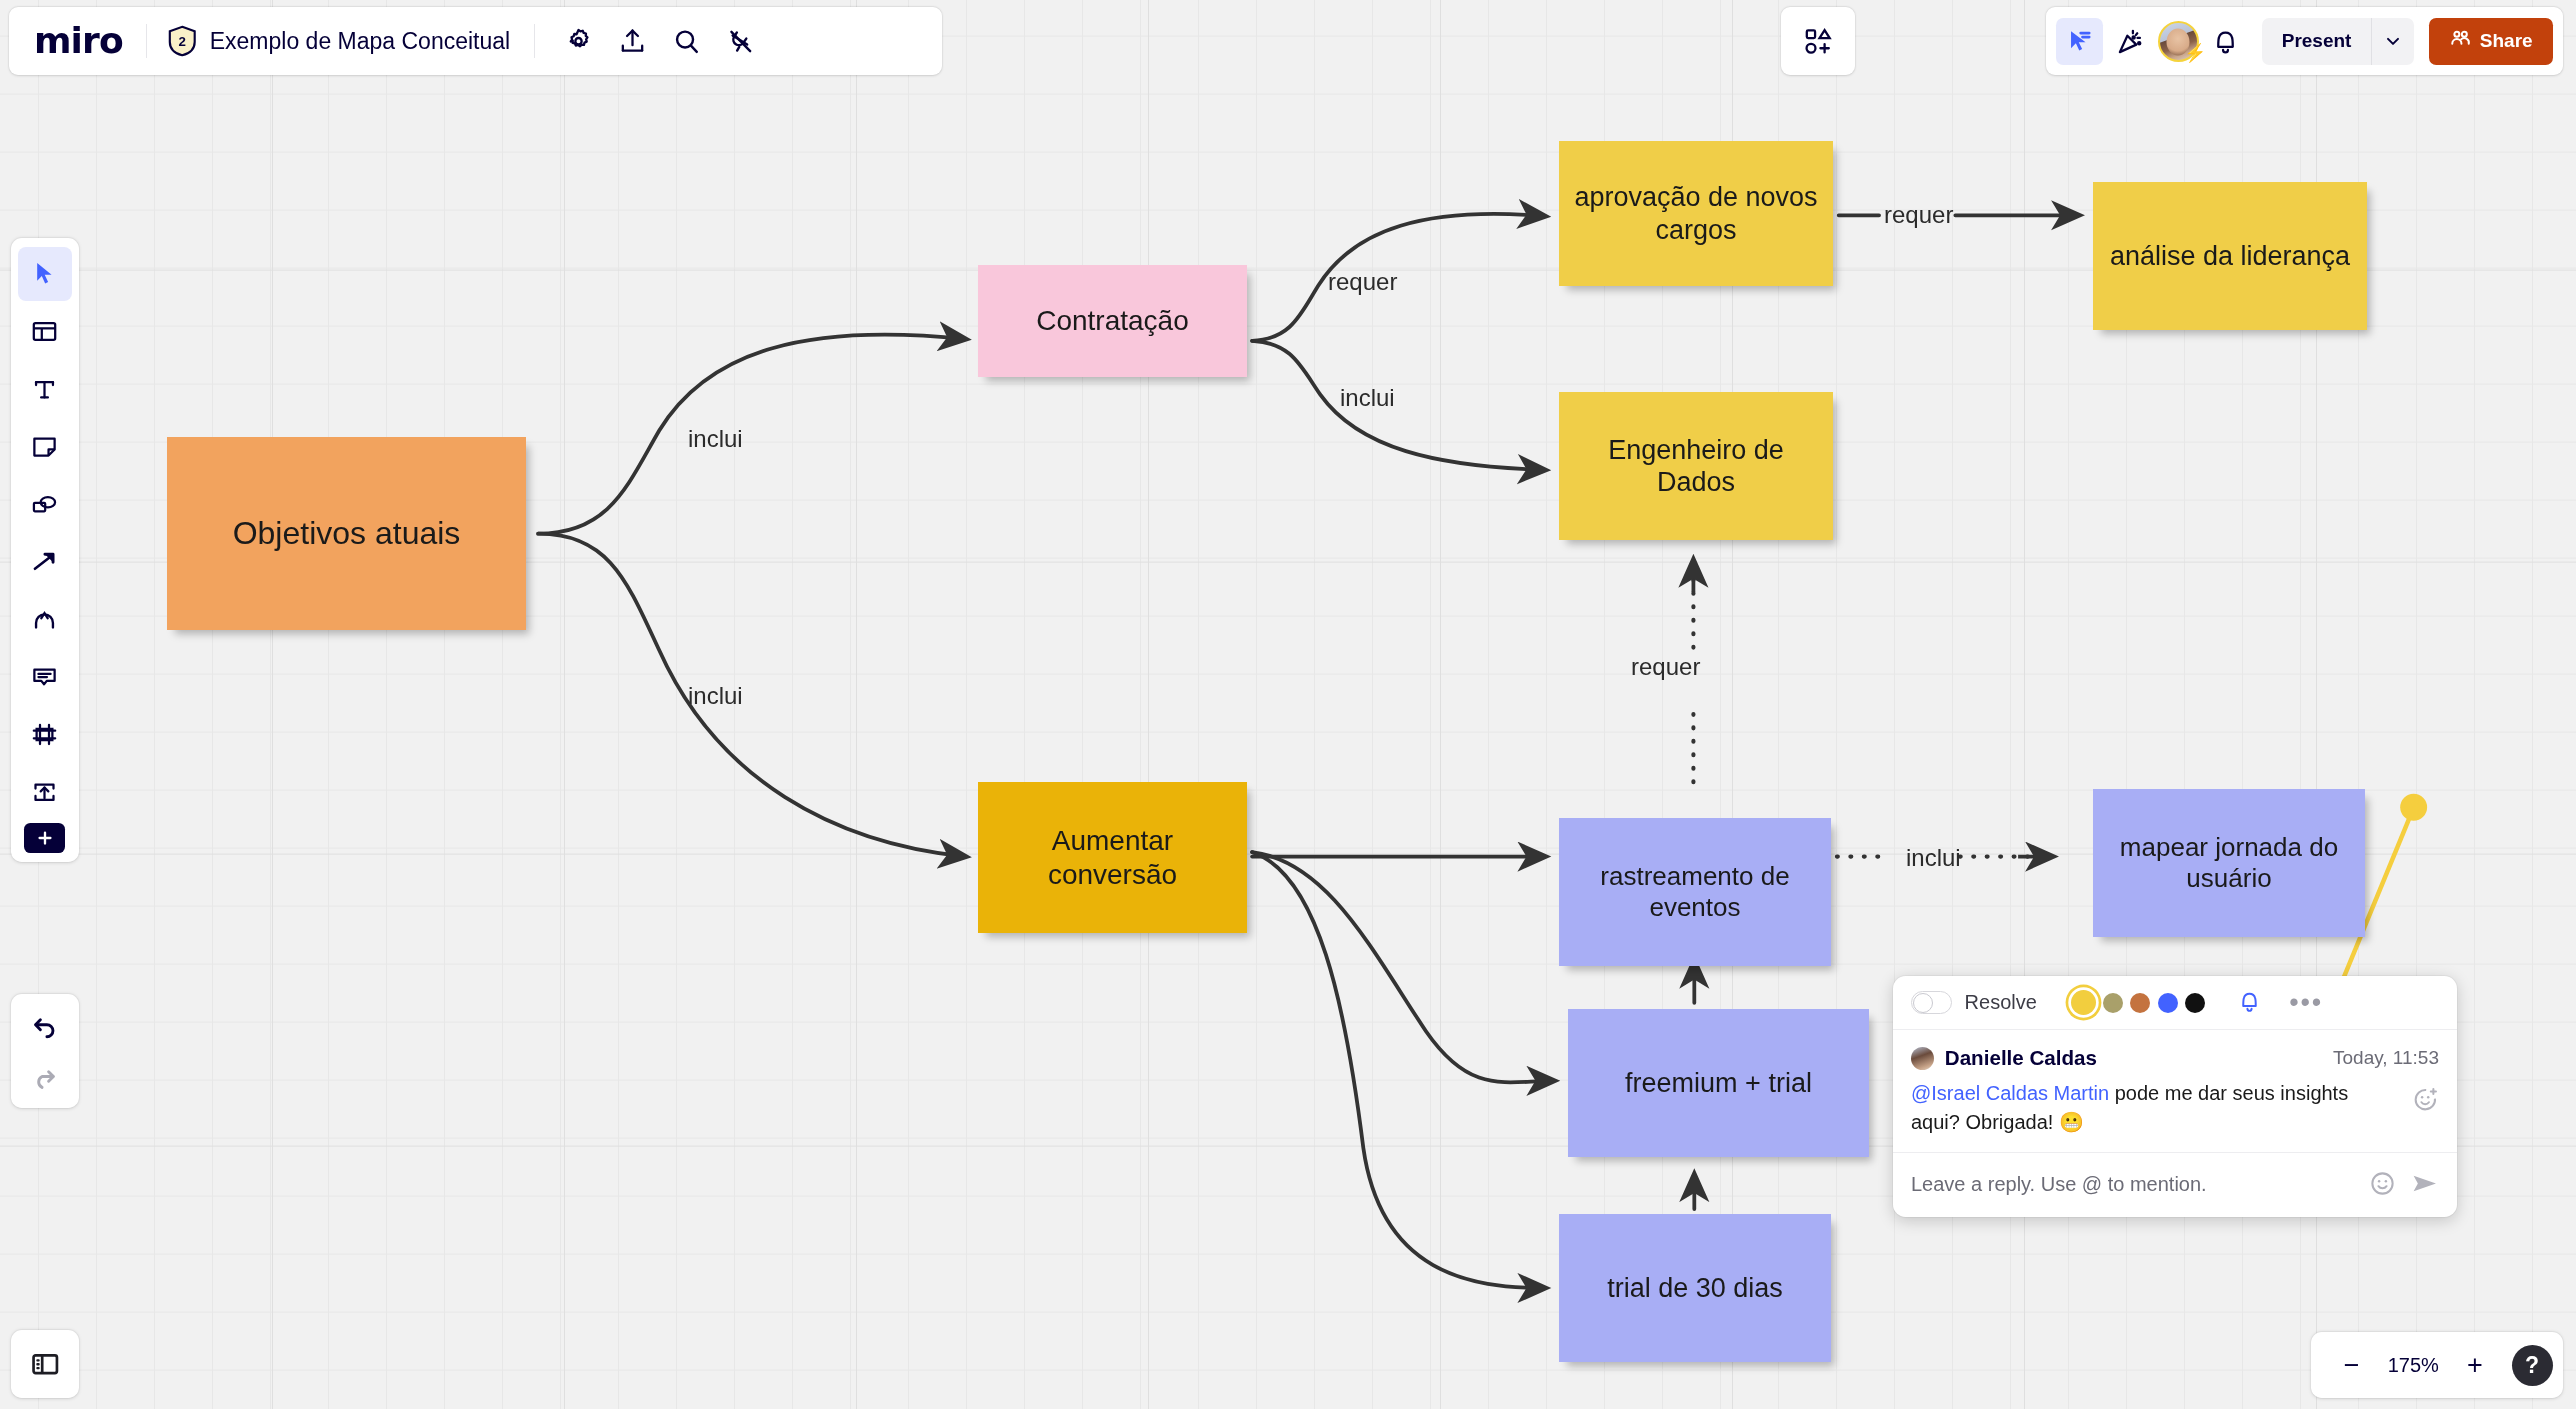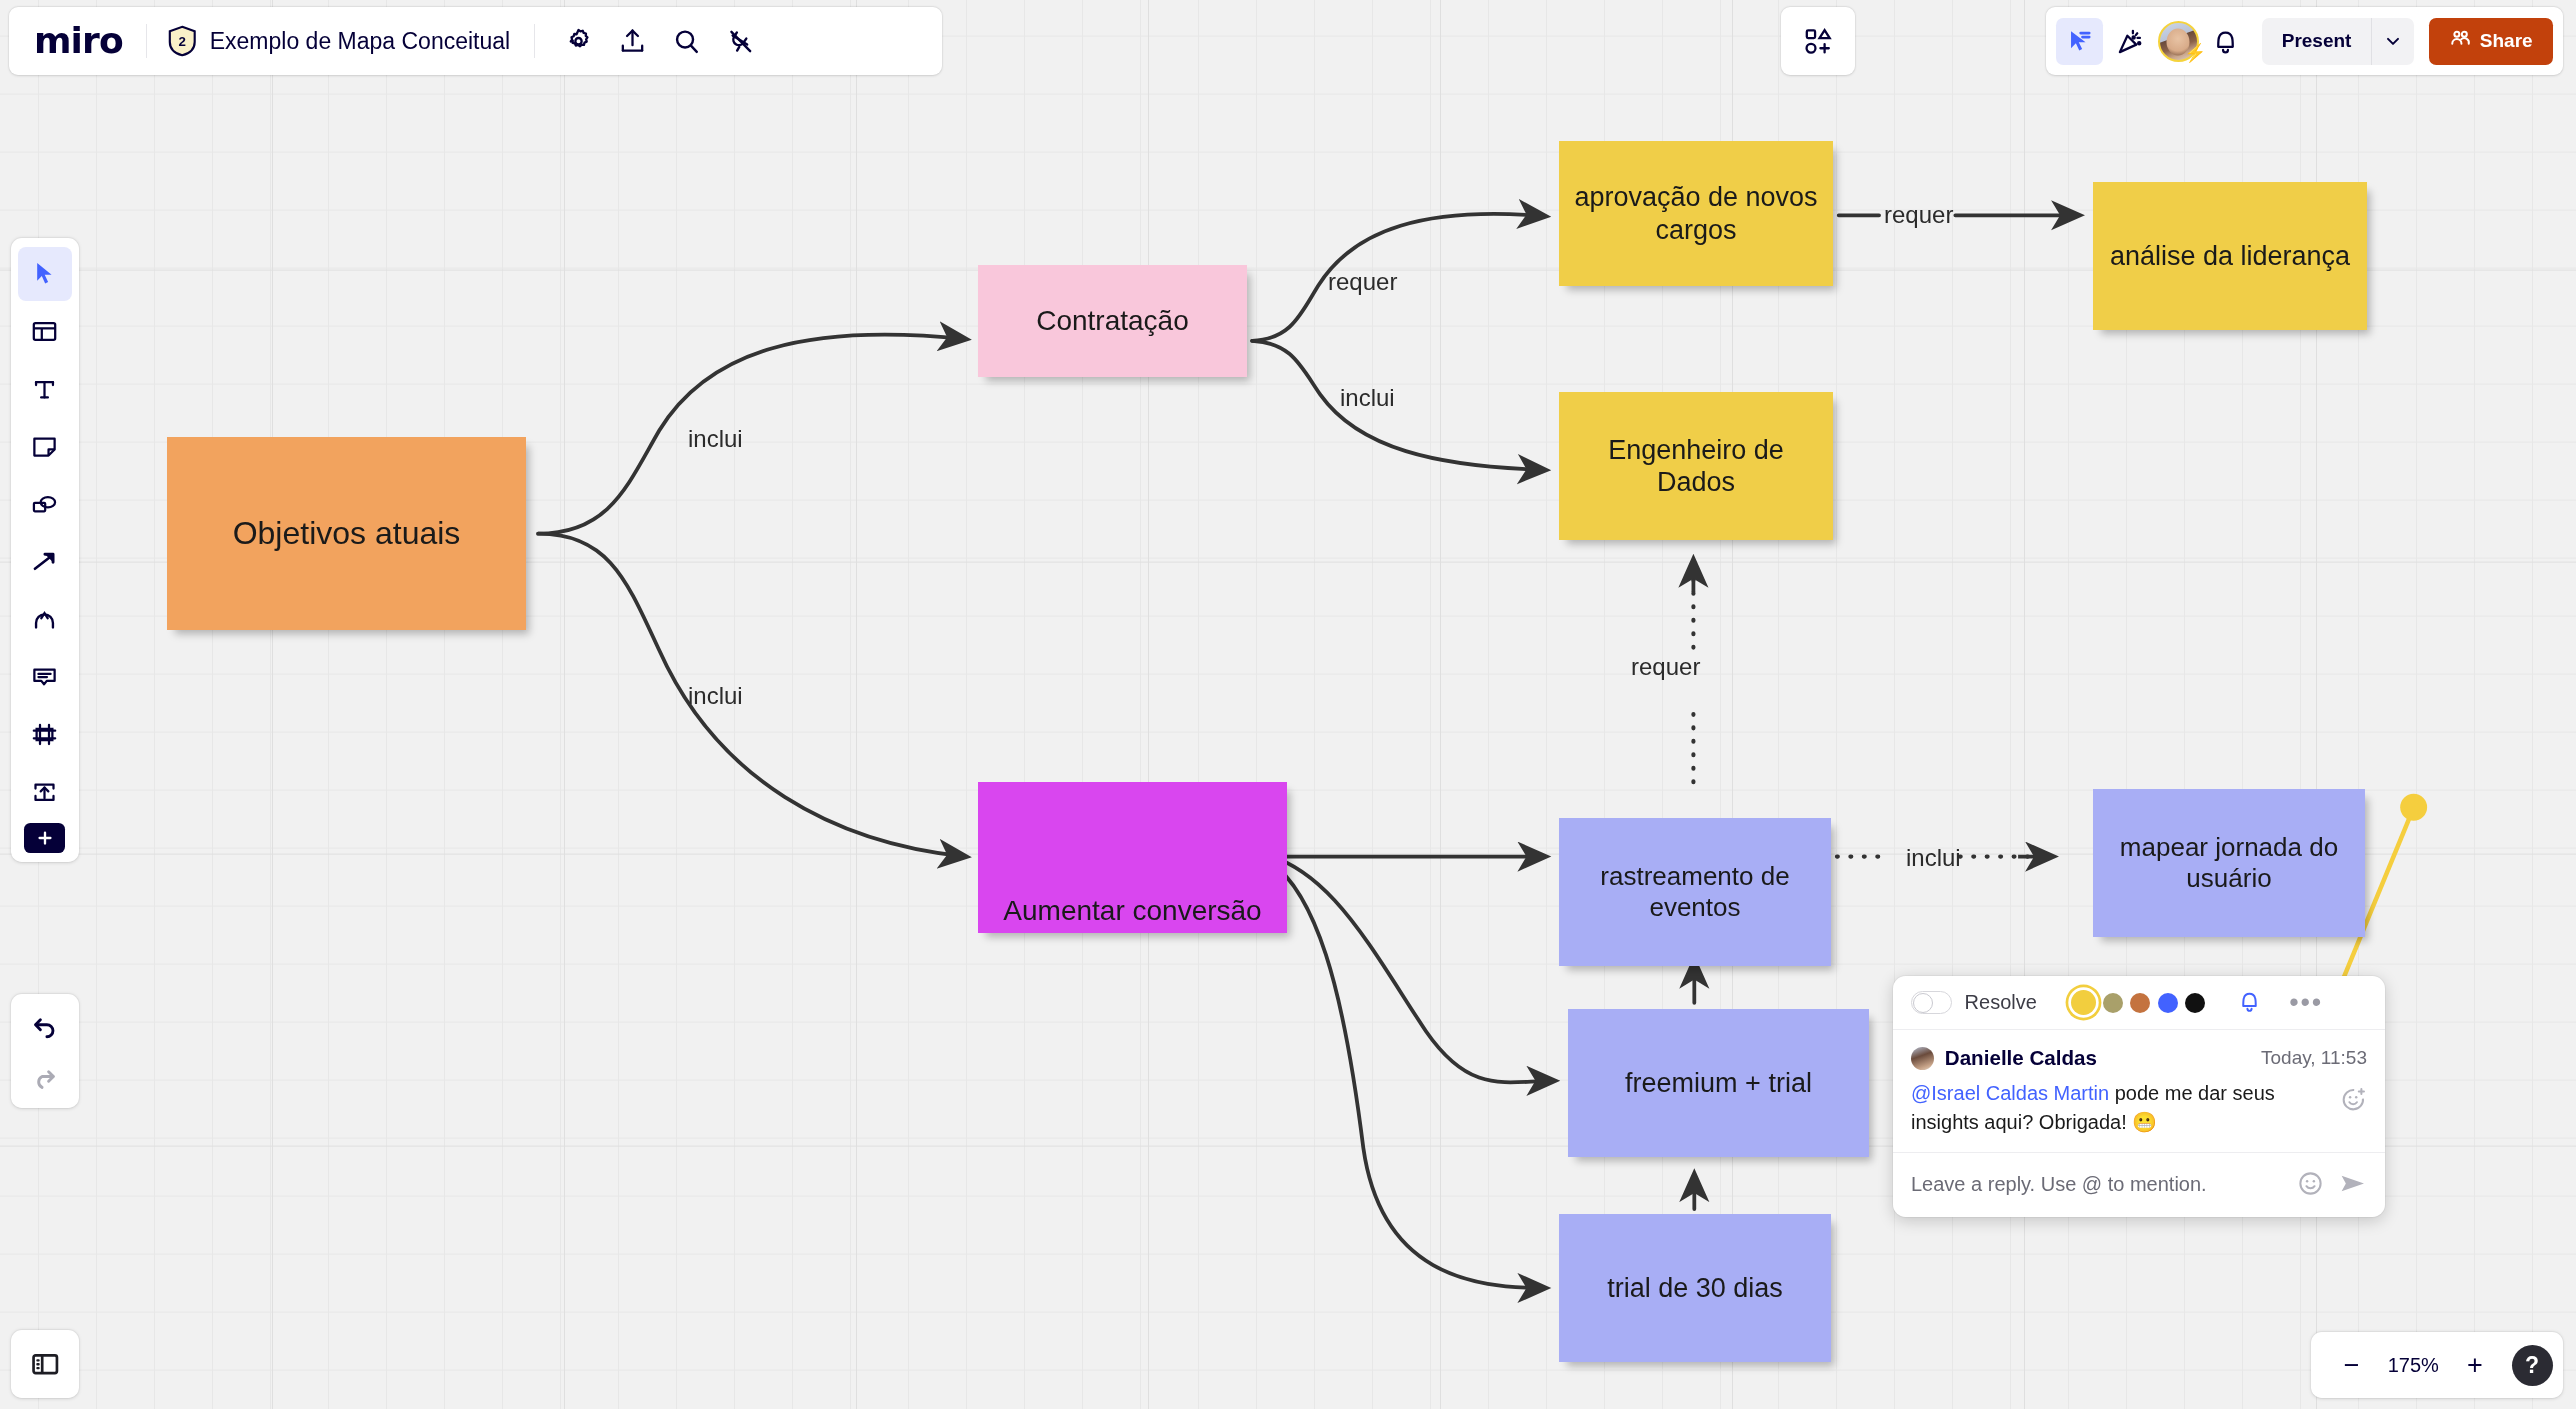--- a/index.html
+++ b/index.html
@@ -164,21 +164,21 @@
   .elabel {
     position: absolute; font-size: 24px; color: #2b2b2b;
     background: transparent; white-space: nowrap; z-index: 8;
   }
 
   svg.edges { position: absolute; inset: 0; width: 2576px; height: 1410px; z-index: 4; pointer-events: none; }
 
   
   .comment-panel {
     position: absolute; left: 1893px; top: 976px;
-    width: 492px;
+    width: 564px;
     background: #fff; border-radius: 12.6px;
     box-shadow: 0 3.6px 16px rgba(0,0,0,.18), 0 0 0 0.9px rgba(0,0,0,.04);
     z-index: 50; overflow: hidden;
   }
   .cp-head { display: flex; align-items: center; padding: 12.6px 18px; gap: 12.6px; border-bottom: 0.9px solid #EDEDF0; }
   .toggle {
     width: 41px; height: 23px; border-radius: 11.7px; background: #fff;
     border: 1.8px solid #D7D7DC; position: relative; cursor: pointer; flex: none;
   }
   .toggle::after {
@@ -289,21 +289,21 @@
     </div>
     <div class="note" style="left: 1559px; top: 141px; width: 274px; height: 145px; background: rgb(240, 206, 72); font-size: 27px;">
       <span>aprovação de novos cargos</span>
     </div>
     <div class="note" style="left: 2093px; top: 135px; width: 274px; height: 148px; background: rgb(240, 206, 72); font-size: 27px; margin-top: 47px;">
       <span>análise da liderança</span>
     </div>
     <div class="note" style="left: 1559px; top: 392px; width: 274px; height: 148px; background: rgb(240, 206, 72); font-size: 27px;">
       <span>Engenheiro de Dados</span>
     </div>
-    <div class="note" style="left: 978px; top: 782px; width: 309px; height: 151px; background: #d946ef; font-size: 28px; align-items: flex-end;">
+    <div class="note" style="left: 978px; top: 782px; width: 269px; height: 151px; background: #eab308; font-size: 28px;">
       <span>Aumentar conversão</span>
     </div>
     <div class="note" style="left: 1559px; top: 789px; width: 272px; height: 148px; background: rgb(168, 174, 245); font-size: 26px; margin-top: 29px;">
       <span>rastreamento de eventos</span>
     </div>
     <div class="note" style="left: 2093px; top: 789px; width: 272px; height: 148px; background: rgb(168, 174, 245); font-size: 26px;">
       <span>mapear jornada do usuário</span>
     </div>
     <div class="note" style="left: 1568px; top: 1009px; width: 301px; height: 148px; background: rgb(168, 174, 245); font-size: 27px;">
       <span>freemium + trial</span>

